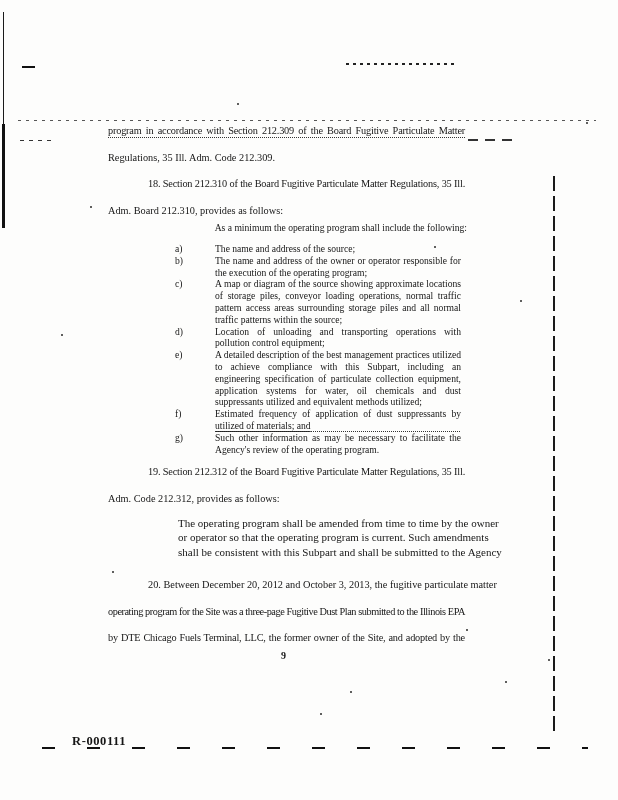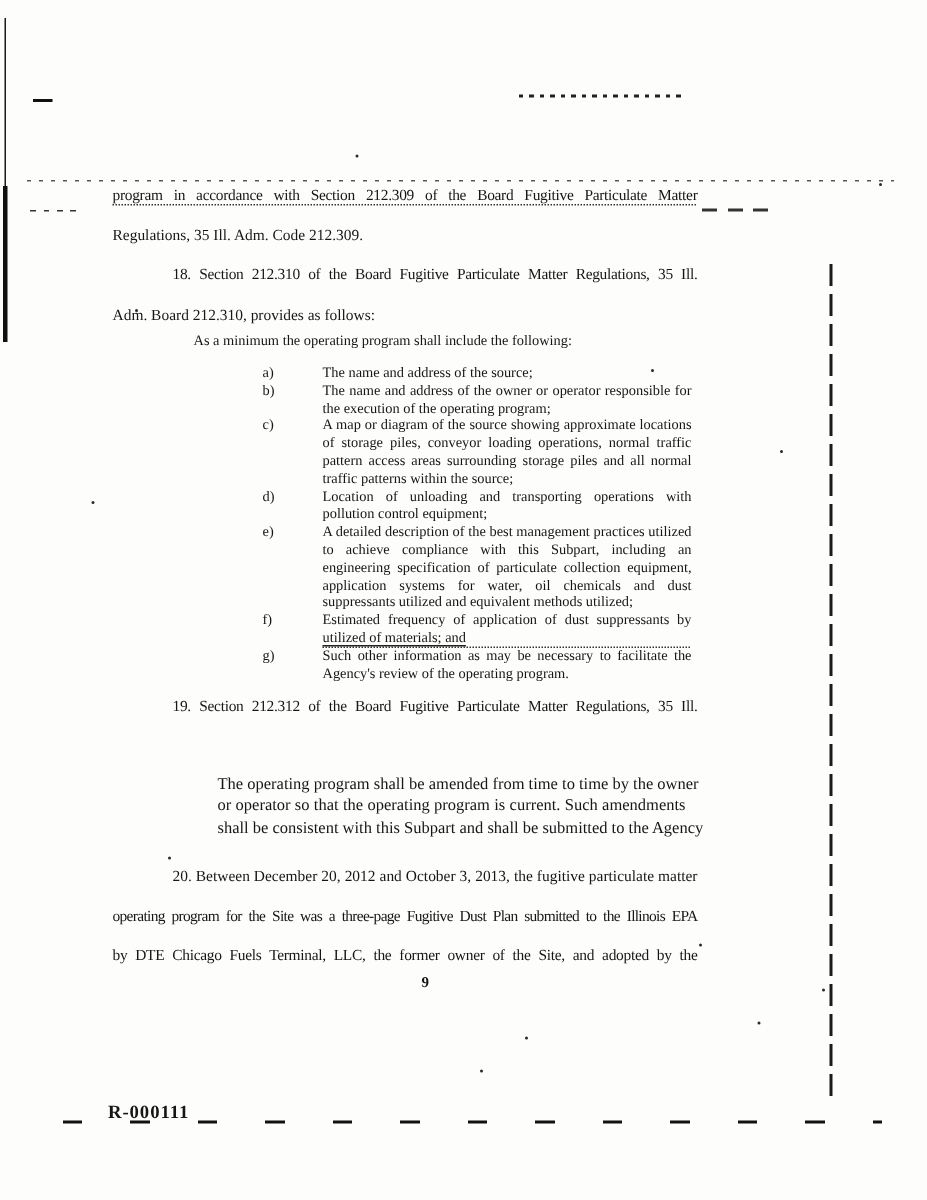--- a/index.html
+++ b/index.html
@@ -8,33 +8,33 @@
     position:relative;
     background:#fdfdfc;
     font-family:"Liberation Serif", serif;
     color:#161616;
     overflow:hidden;
   }
   .page { position:absolute; inset:0; }
 
   
   .blk { position:absolute; }
-  .line { white-space:nowrap; text-align:justify; text-align-last:justify; }
+  .line { white-space:nowrap; text-align:justify; text-align-last:justify;margin-left:33px; }
   .line.noj { text-align:center; text-align-last:left; }
   .ind { display:inline-block; width:40px; }
   .t1 { letter-spacing:-0.2px; }
   .t2 { letter-spacing:-0.45px; }
 
   #p17, #p18, #p19, #p20 { left:75px; width:390px; font-size:10.3px; line-height:26.5px; }
   #p17 { top:118px; }
   #p18 { top:171px; }
   #p19 { top:459px; }
   #p20 { top:572px; }
 
-  #bqa-intro { left:129px; top:221px; width:322px; font-size:9.6px; line-height:13px; white-space:nowrap; }
+  #bqa-intro { left:145px; top:221px; width:322px; font-size:9.6px; line-height:13px; white-space:nowrap;text-align:right; }
   #bqa-list  { left:145px; top:243px; width:316px; font-size:9.6px; line-height:11.8px; }
   .li-row { display:flex; }
   .li-letter { flex:0 0 70px; padding-left:30px; }
   .li-text { flex:1; text-align:justify; }
 
   #bqb { left:145px; top:516px; width:312px; font-size:11px; line-height:14.4px; }
 
   #pageno { left:281px; top:650px; font-size:10px; font-weight:bold; }
   #bates  { left:72px;  top:734px; font-size:12.5px; font-weight:bold; letter-spacing:0.6px; }
 
@@ -104,20 +104,21 @@
       <span class="li-text"><span>Estimated frequency of application of dust suppressants by</span> <span class="art-underline">utilized of materials; and</span></span>
     </div>
     <div class="li-row">
       <span class="li-letter">g)</span>
       <span class="li-text"><span class="art-overline">Such other information as may be necessary to facilitate the</span> <span>Agency's review of the operating program.</span></span>
     </div>
   </div>
 
   <div class="blk" id="p19">
     <div class="line t1"><span class="ind"></span><span>19.</span> <span>Section 212.312 of the Board Fugitive Particulate Matter Regulations, 35 Ill.</span></div>
+    <div class="line noj">Adm. Code 212.312, provides as follows:</div>
   </div>
 
   <div class="blk" id="bqb">
     <div class="line">The operating program shall be amended from time to time by the owner</div>
     <div class="line">or operator so that the operating program is current.  Such amendments</div>
     <div class="line">shall be consistent with this Subpart and shall be submitted to the Agency</div>
   </div>
 
   <div class="blk" id="p20">
     <div class="line"><span class="ind"></span><span>20.</span> <span>Between December 20, 2012 and October 3, 2013, the fugitive particulate matter</span></div>

